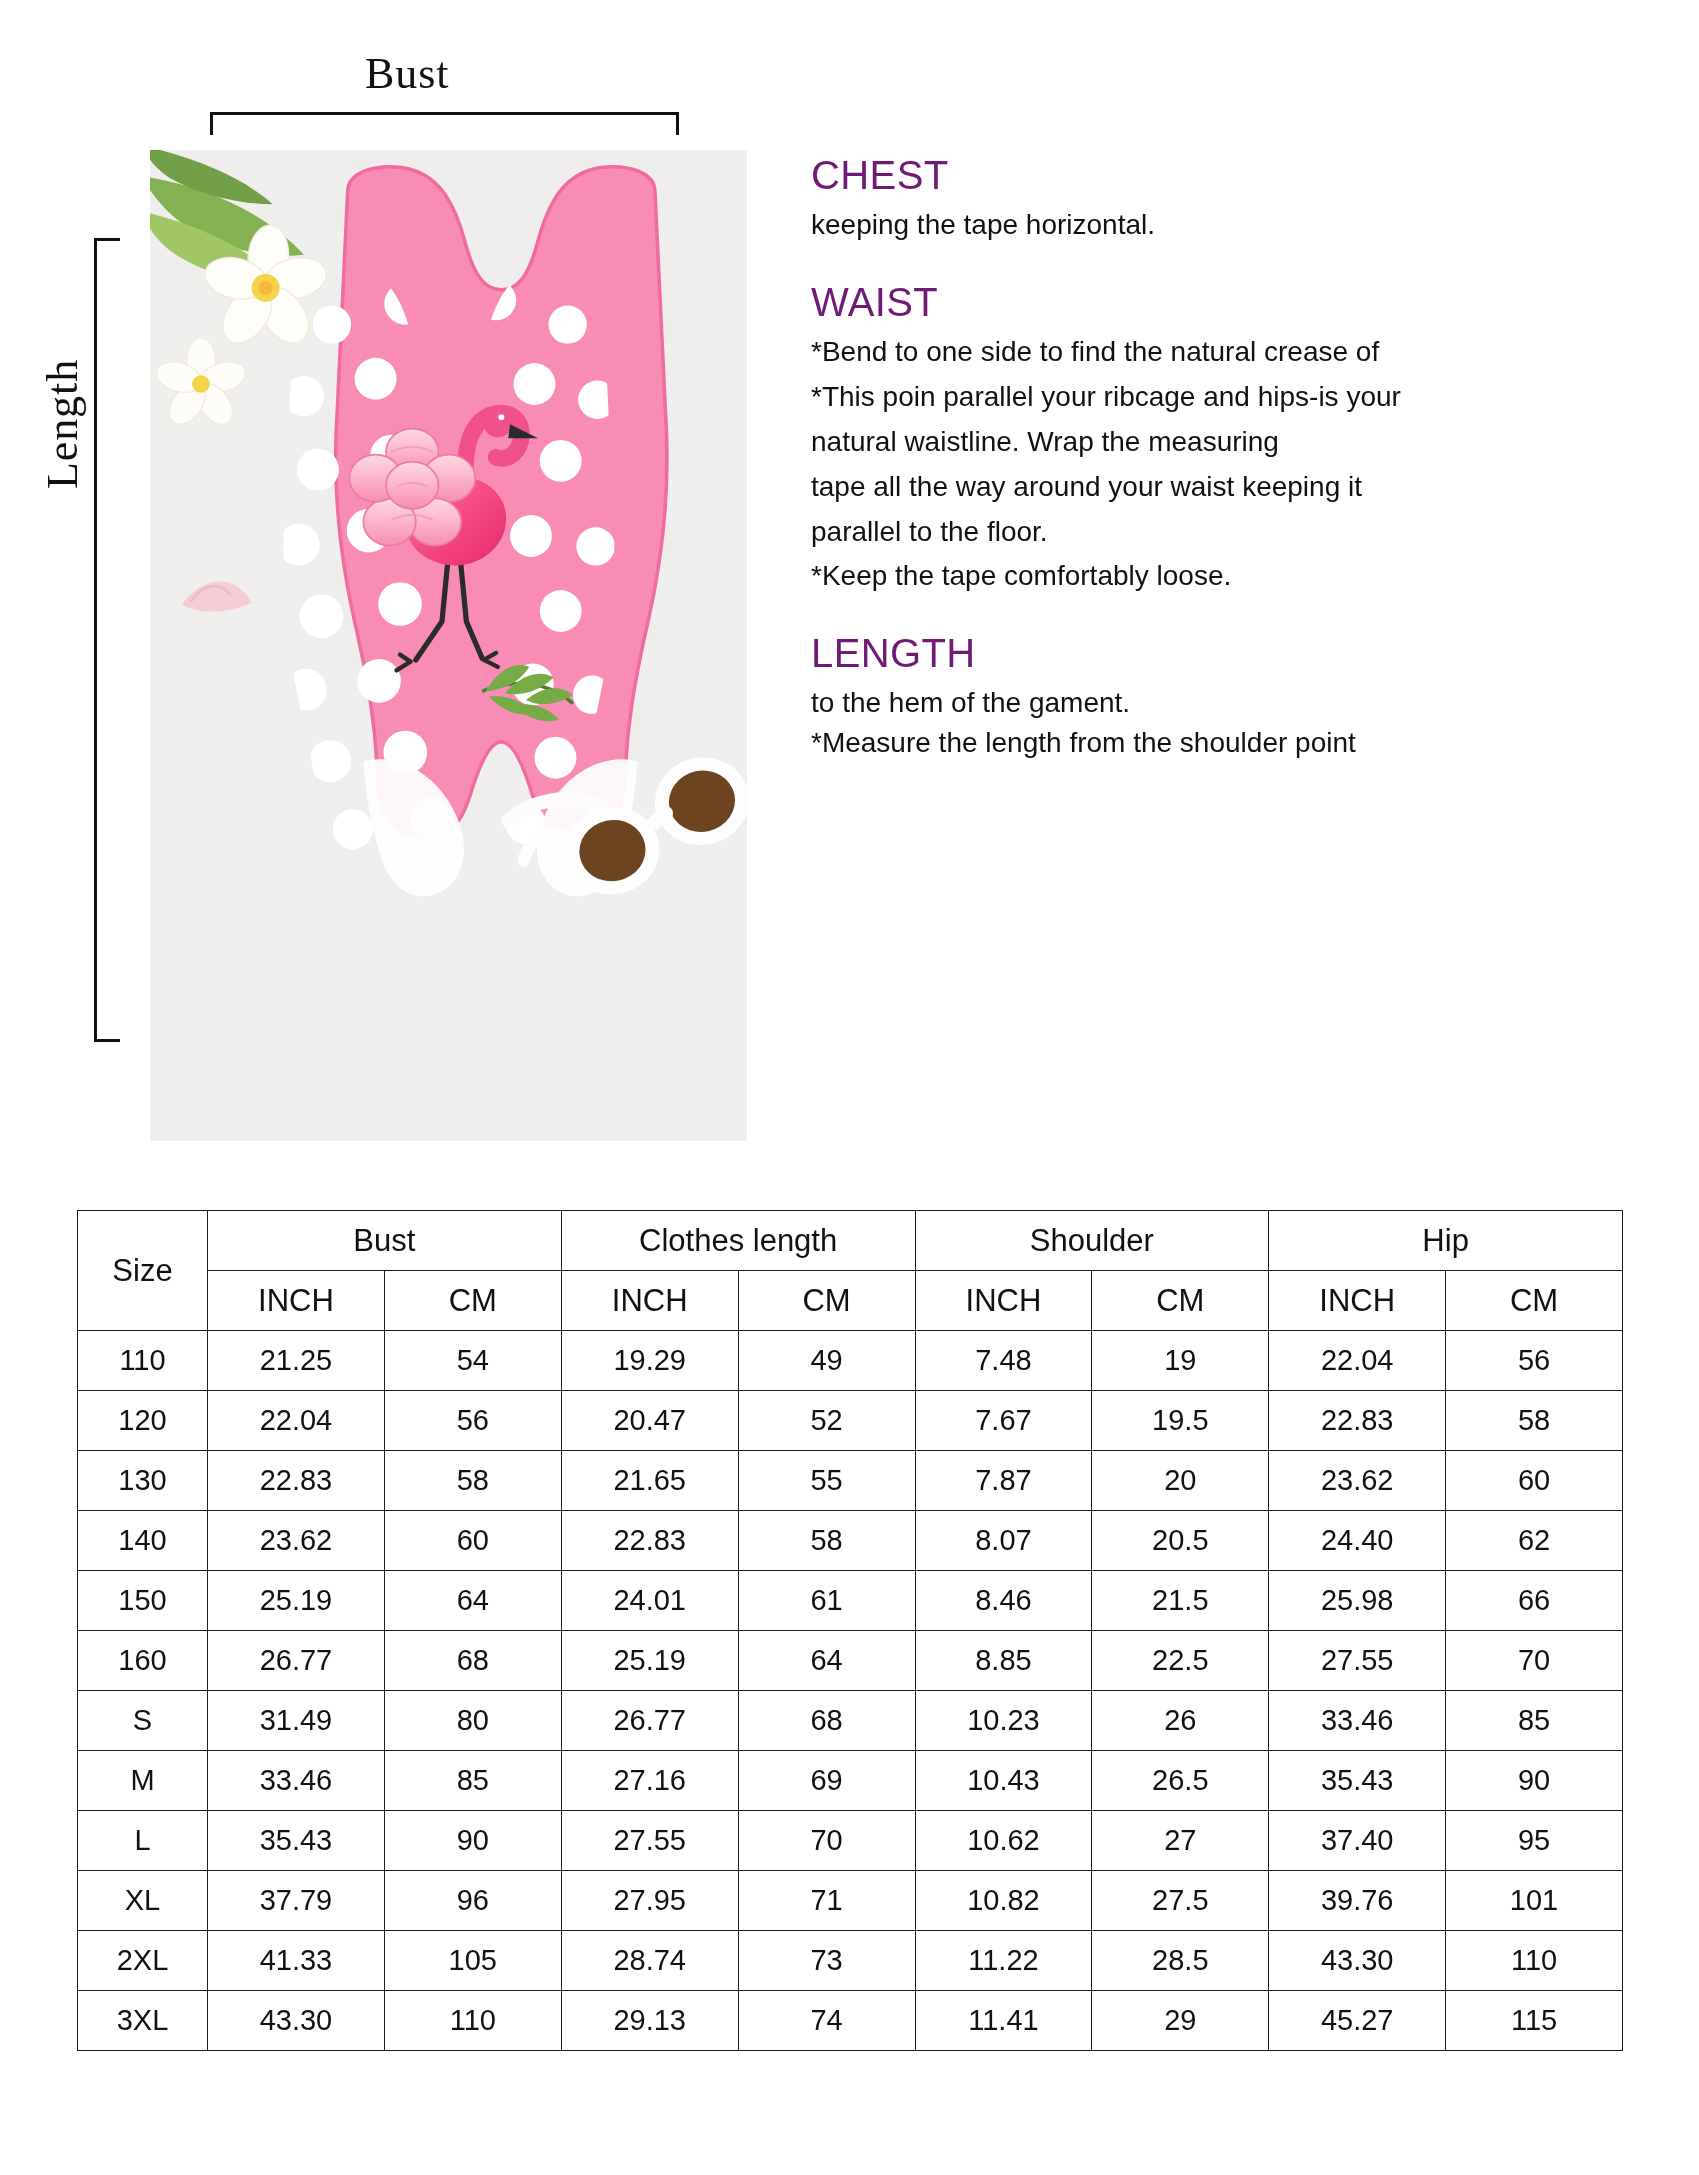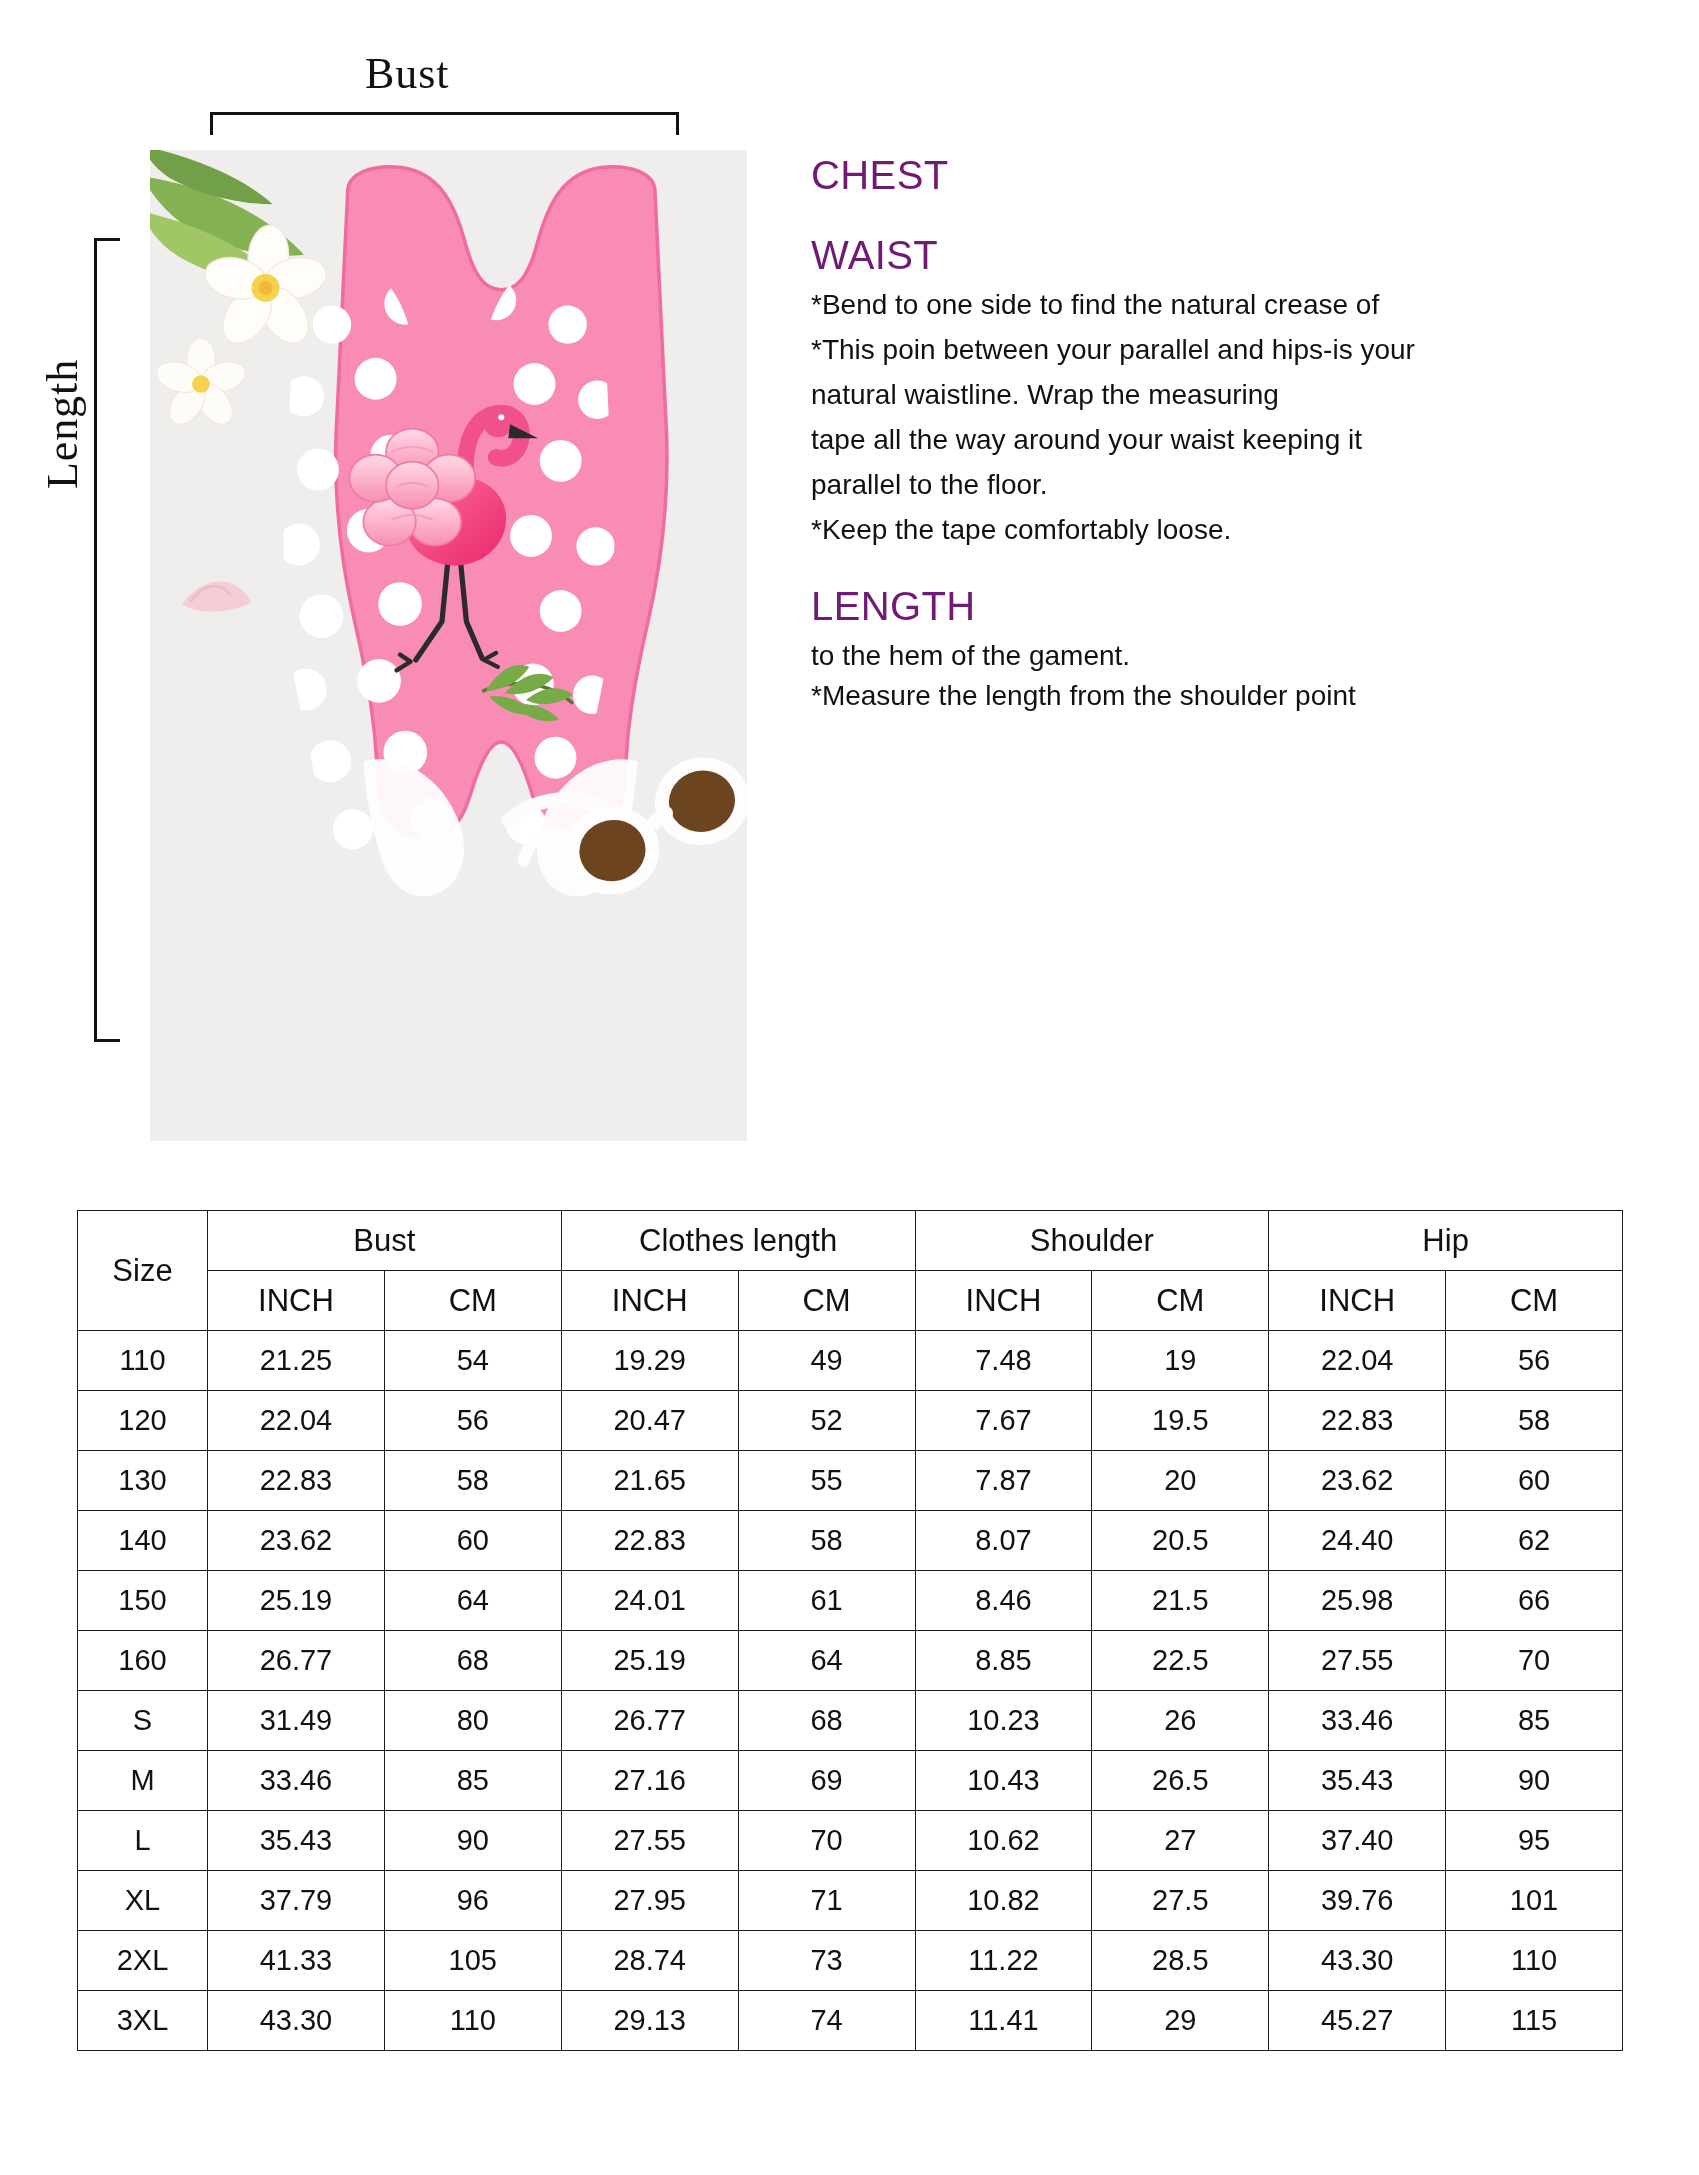--- a/index.html
+++ b/index.html
@@ -387,28 +387,29 @@
         </g>
       </g>
     </svg>
   </div>
 
   <div class="instructions">
 
     <div class="block-chest">
       <h2 class="instr-head">CHEST</h2>
       <div class="instr-body">
+        <p>keeping the tape horizontal.</p>
       </div>
     </div>
 
     <div class="block-waist">
       <h2 class="instr-head">WAIST</h2>
       <div class="instr-body">
         <p>*Bend to one side to find the natural crease of</p>
-        <p>*This poin between your parallel and hips-is your</p>
+        <p>*This poin parallel your ribcage and hips-is your</p>
         <p>natural waistline. Wrap the measuring</p>
         <p>tape all the way around your waist keeping it</p>
         <p>parallel to the floor.</p>
         <p>*Keep the tape comfortably loose.</p>
       </div>
     </div>
 
     <div class="block-length">
       <h2 class="instr-head">LENGTH</h2>
       <div class="instr-body">

